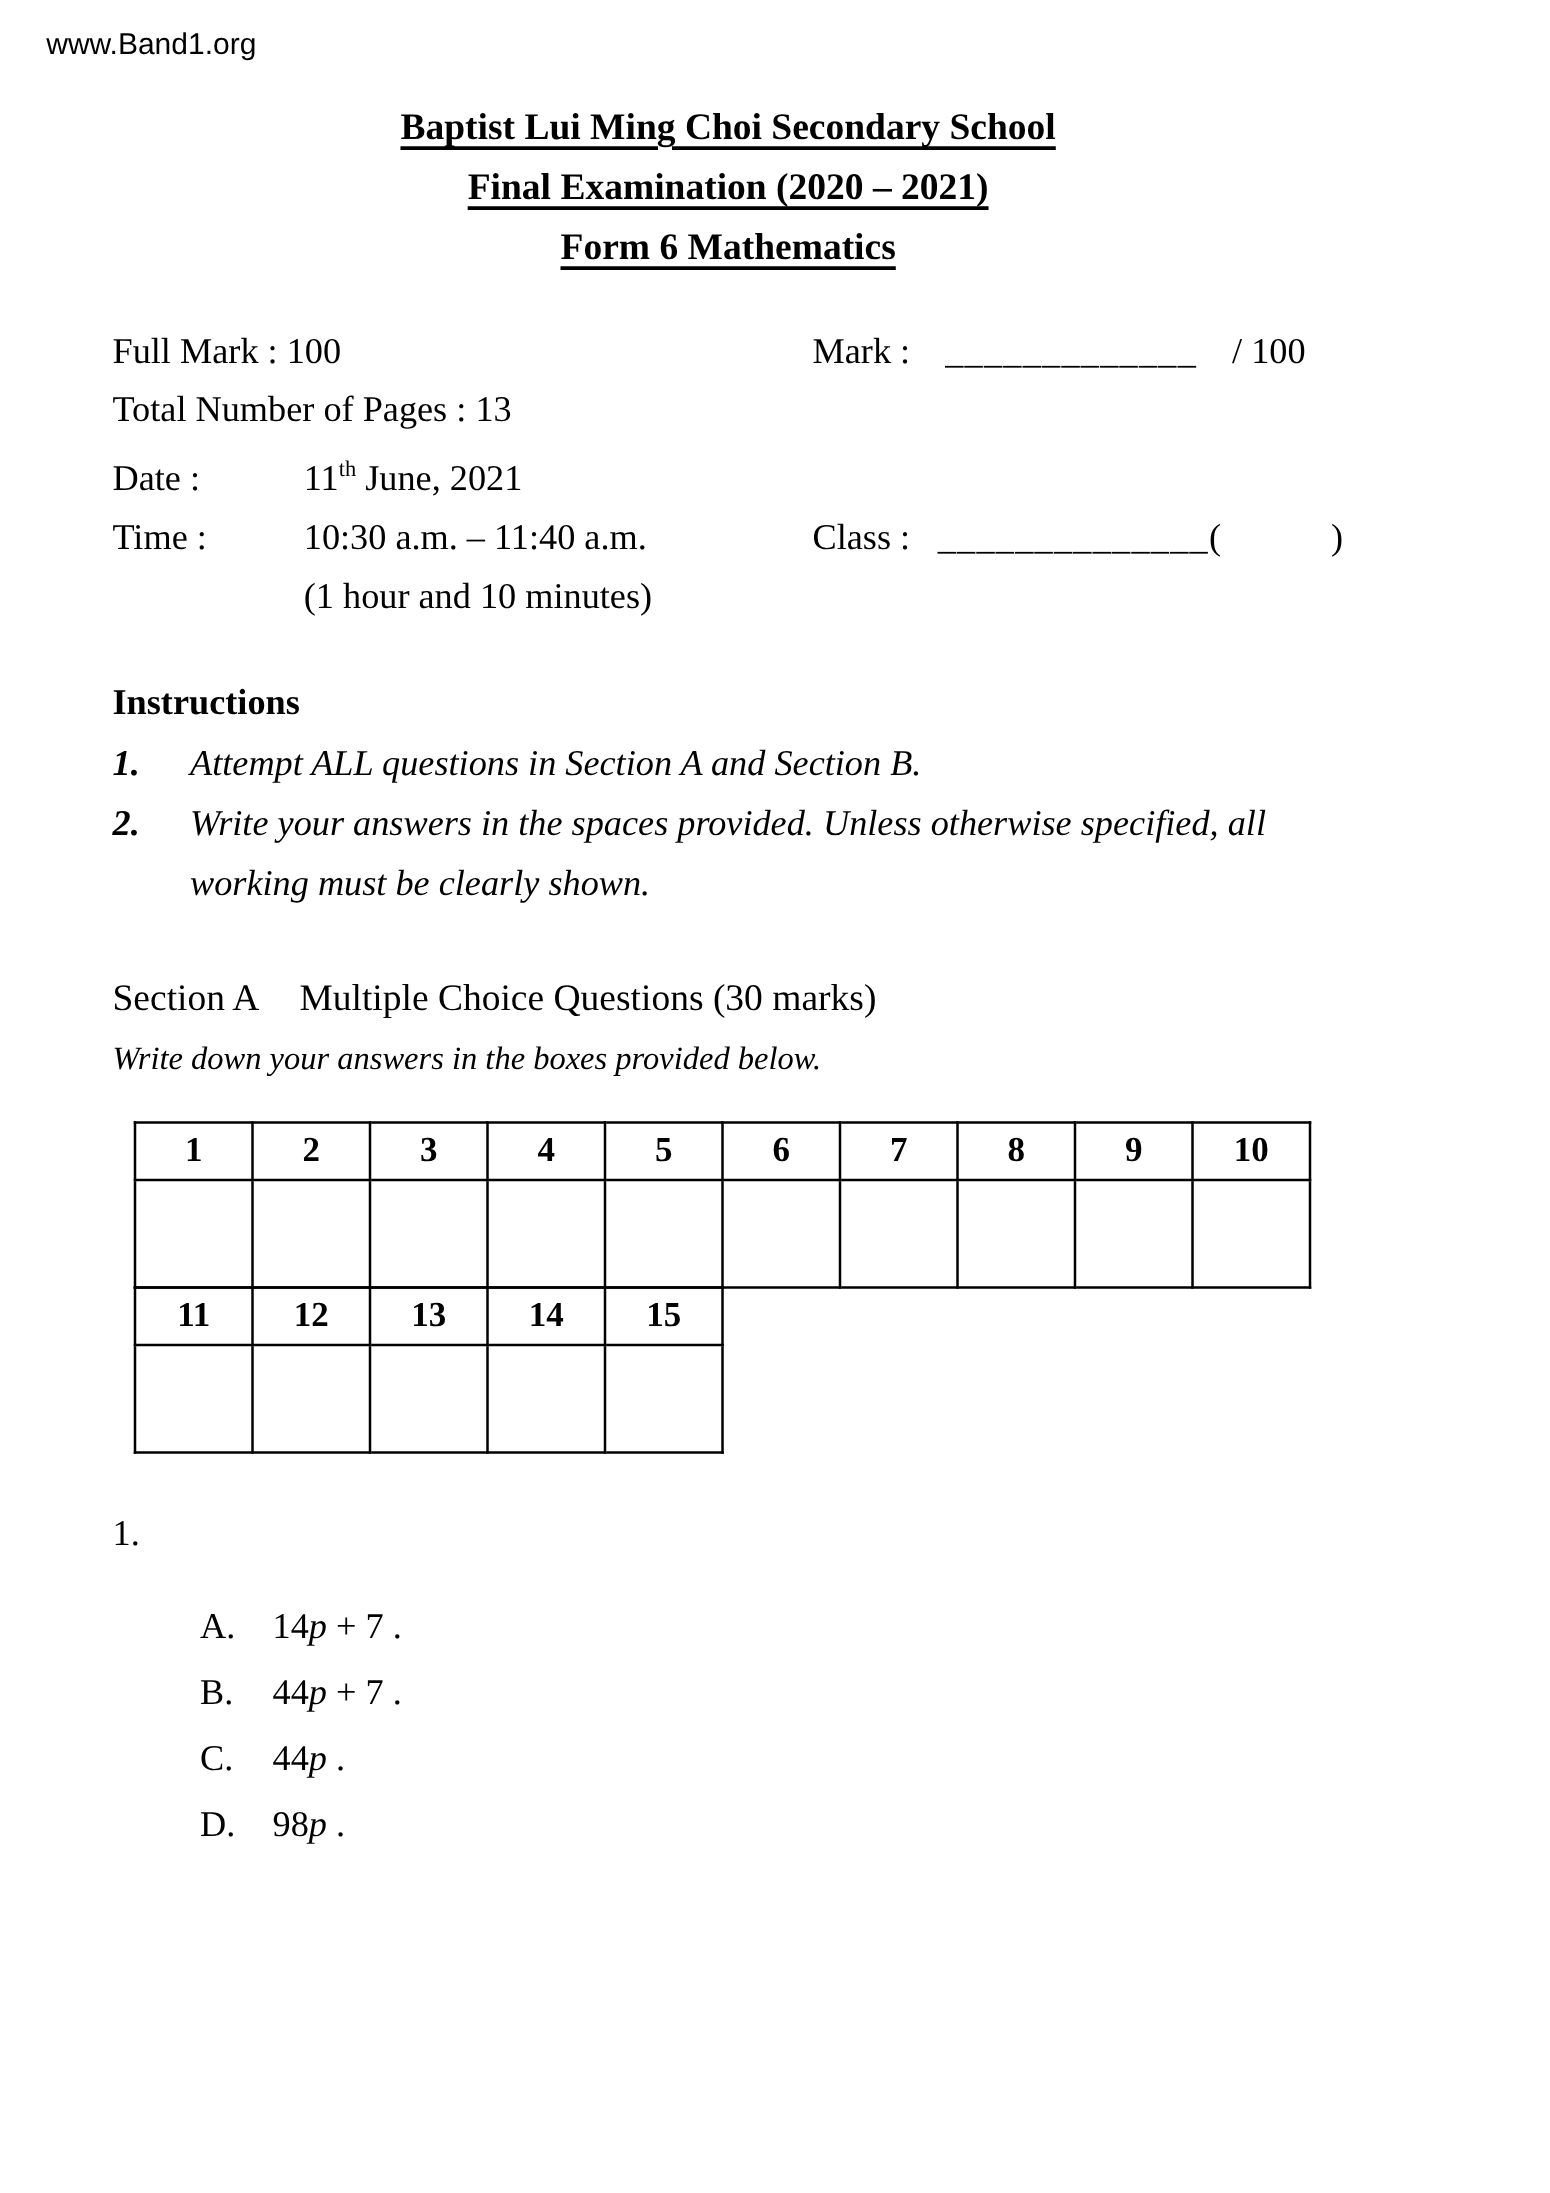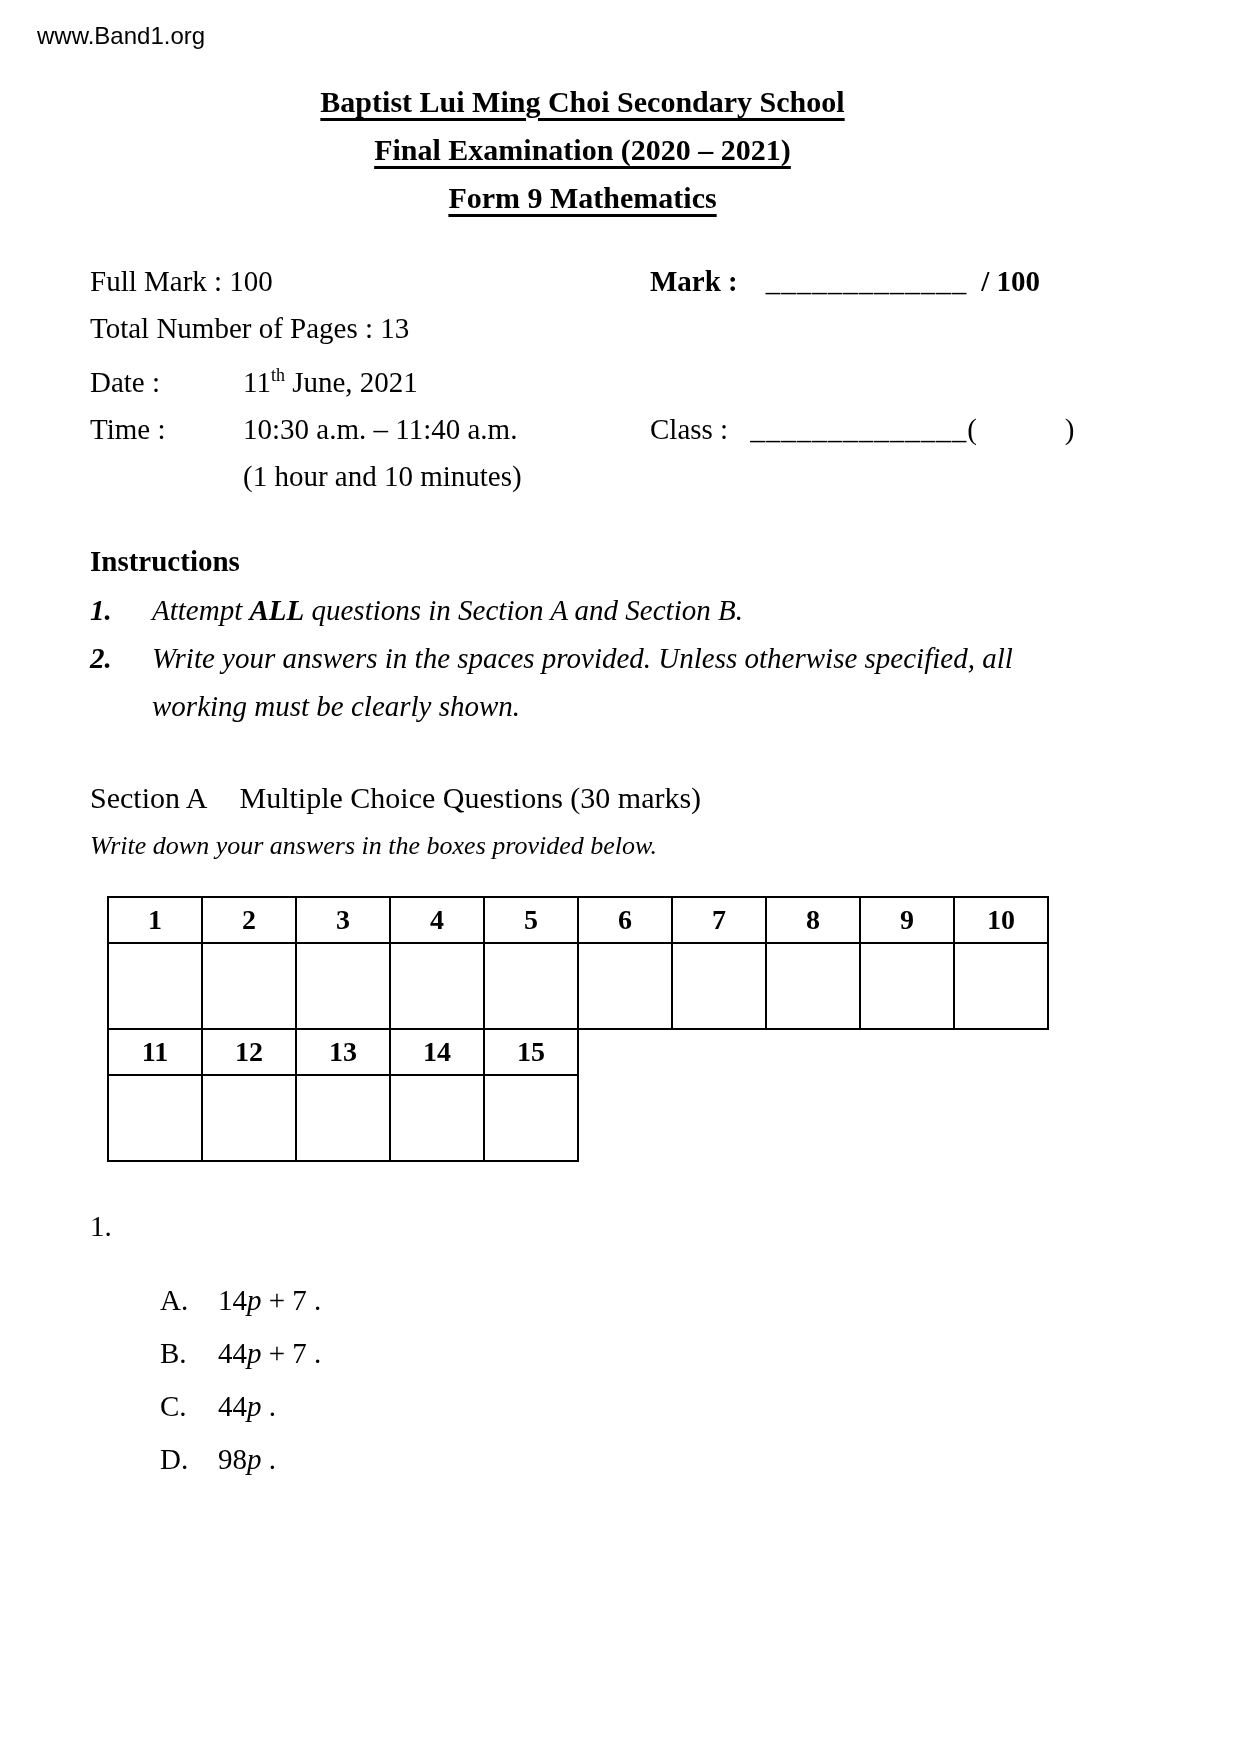--- a/index.html
+++ b/index.html
@@ -32,24 +32,24 @@
     text-decoration-thickness: 2.5px;
     text-underline-offset: 6px;
   }
   
   .info { margin-top: 36px; font-size: 29px; }
   .info-row { display: flex; line-height: 47px; }
   .info-left { width: 560px; flex: none; }
   .info-right { flex: 1; }
   .tab-label { display: inline-block; width: 153px; }
   .indent { padding-left: 153px; }
-  .bold { font-weight: bold; text-align: right; }
+  .bold { font-weight: normal; text-align: right; }
   sup { font-size: 0.62em; }
   .mark-blank { margin-left: 28px; letter-spacing: 1px; }
-  .mark-total { margin-left: 14px; }
+  .mark-total { margin-left: 28px; }
   .class-blank { margin-left: 22px; letter-spacing: 1px; }
   .class-close { margin-left: 88px; }
   
   .instructions { margin-top: 36px; }
   .instr-title { font-size: 29px; font-weight: bold; line-height: 50px; }
   .instr-item { display: flex; font-size: 29px; font-style: italic; line-height: 48px; }
   .instr-num { width: 62px; flex: none; font-weight: bold; }
   .instr-text { flex: 1; }
   
   .section-a { margin-top: 44px; }
@@ -85,21 +85,21 @@
 </head>
 <body>
 
 <div class="watermark">www.Band1.org</div>
 
 <div class="content">
 
   <div class="titles">
     <div class="title-line"><span>Baptist Lui Ming Choi Secondary School</span></div>
     <div class="title-line"><span>Final Examination (2020 – 2021)</span></div>
-    <div class="title-line"><span>Form 9 Mathematics</span></div>
+    <div class="title-line"><span>Form 6 Mathematics</span></div>
   </div>
 
   <div class="info">
     <div class="info-row">
       <div class="info-left">Full Mark : 100</div>
       <div class="info-right">
         <span class="bold">Mark :</span><span class="mark-blank">_____________</span><span class="bold mark-total">/ 100</span>
       </div>
     </div>
     <div class="info-row">

